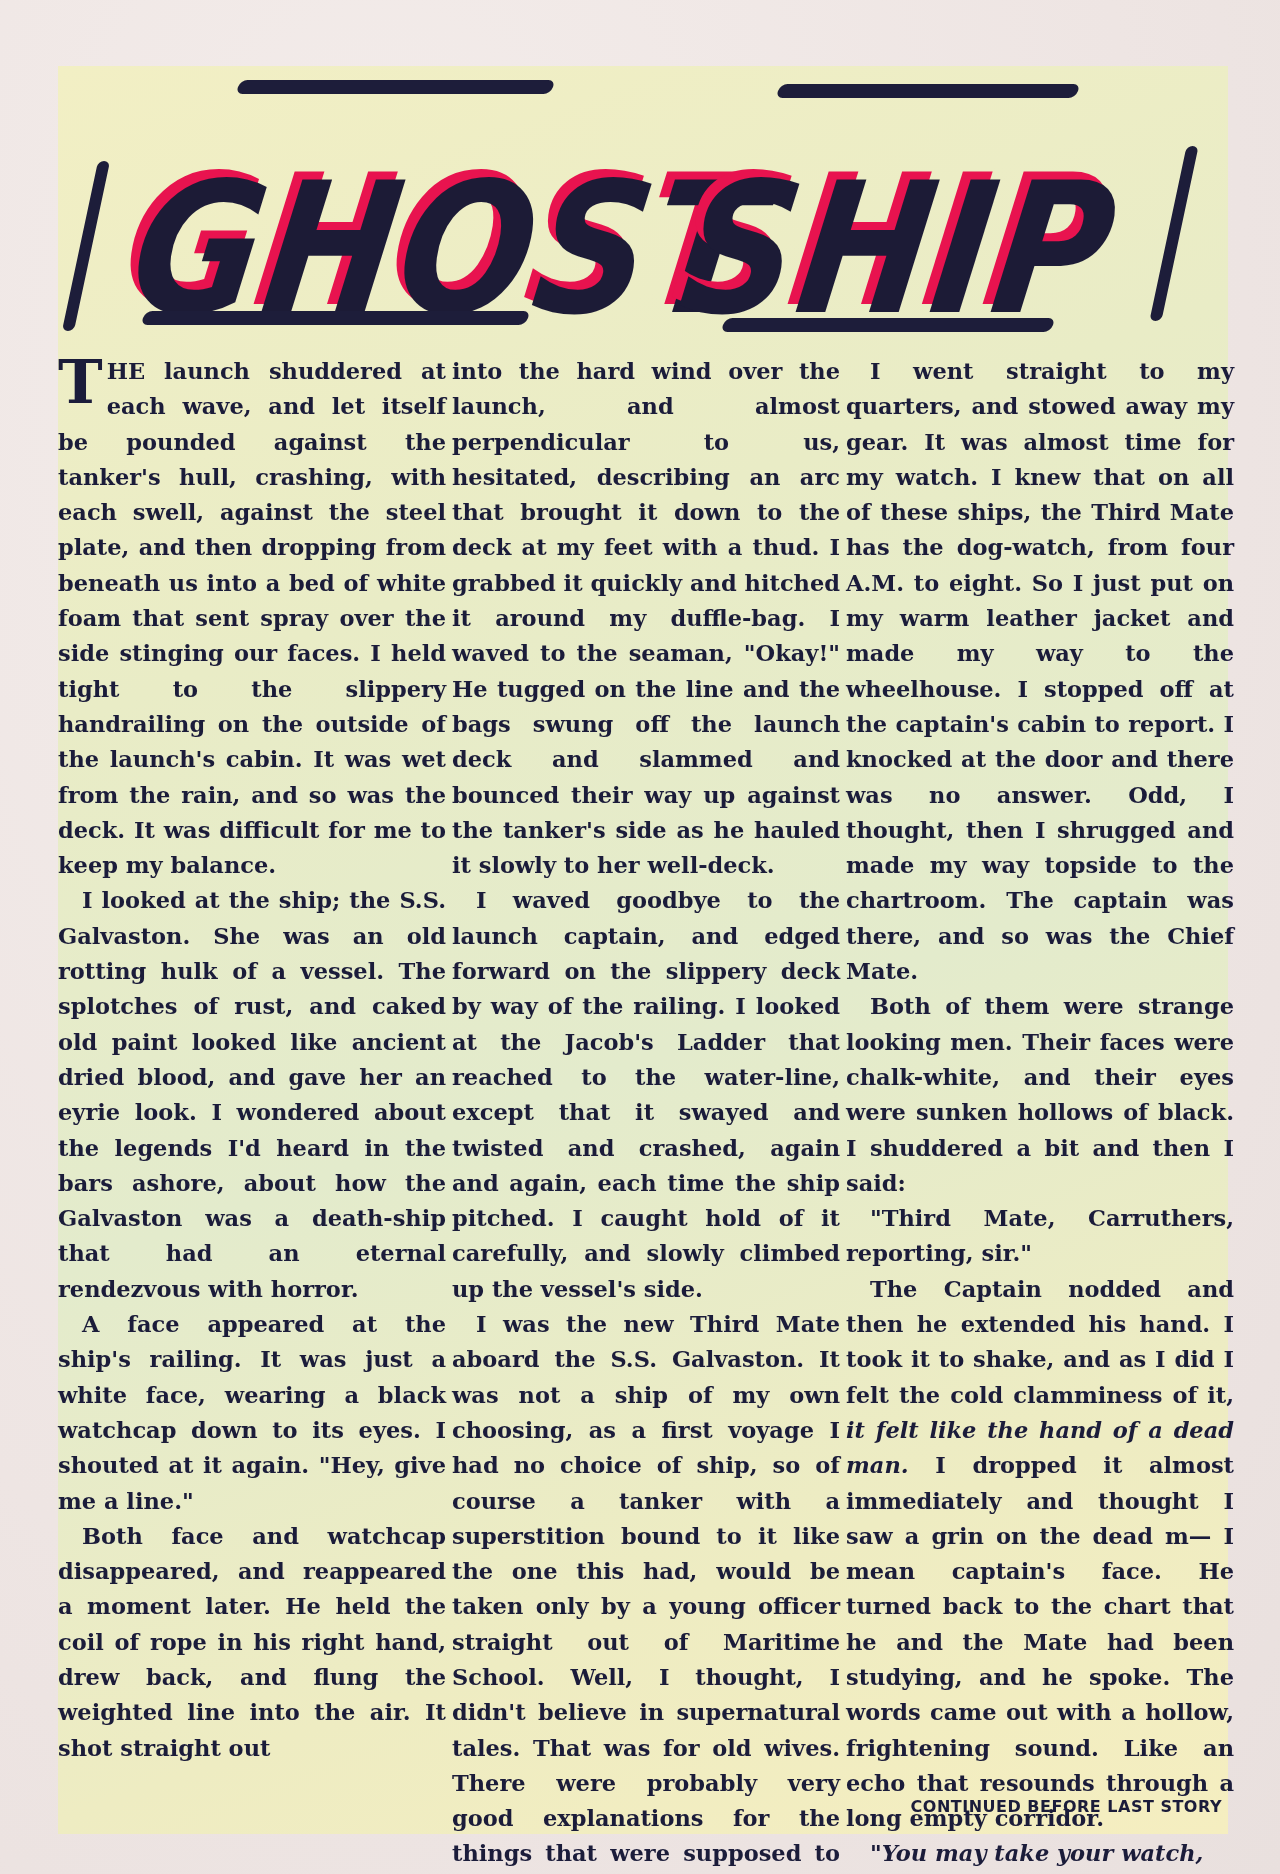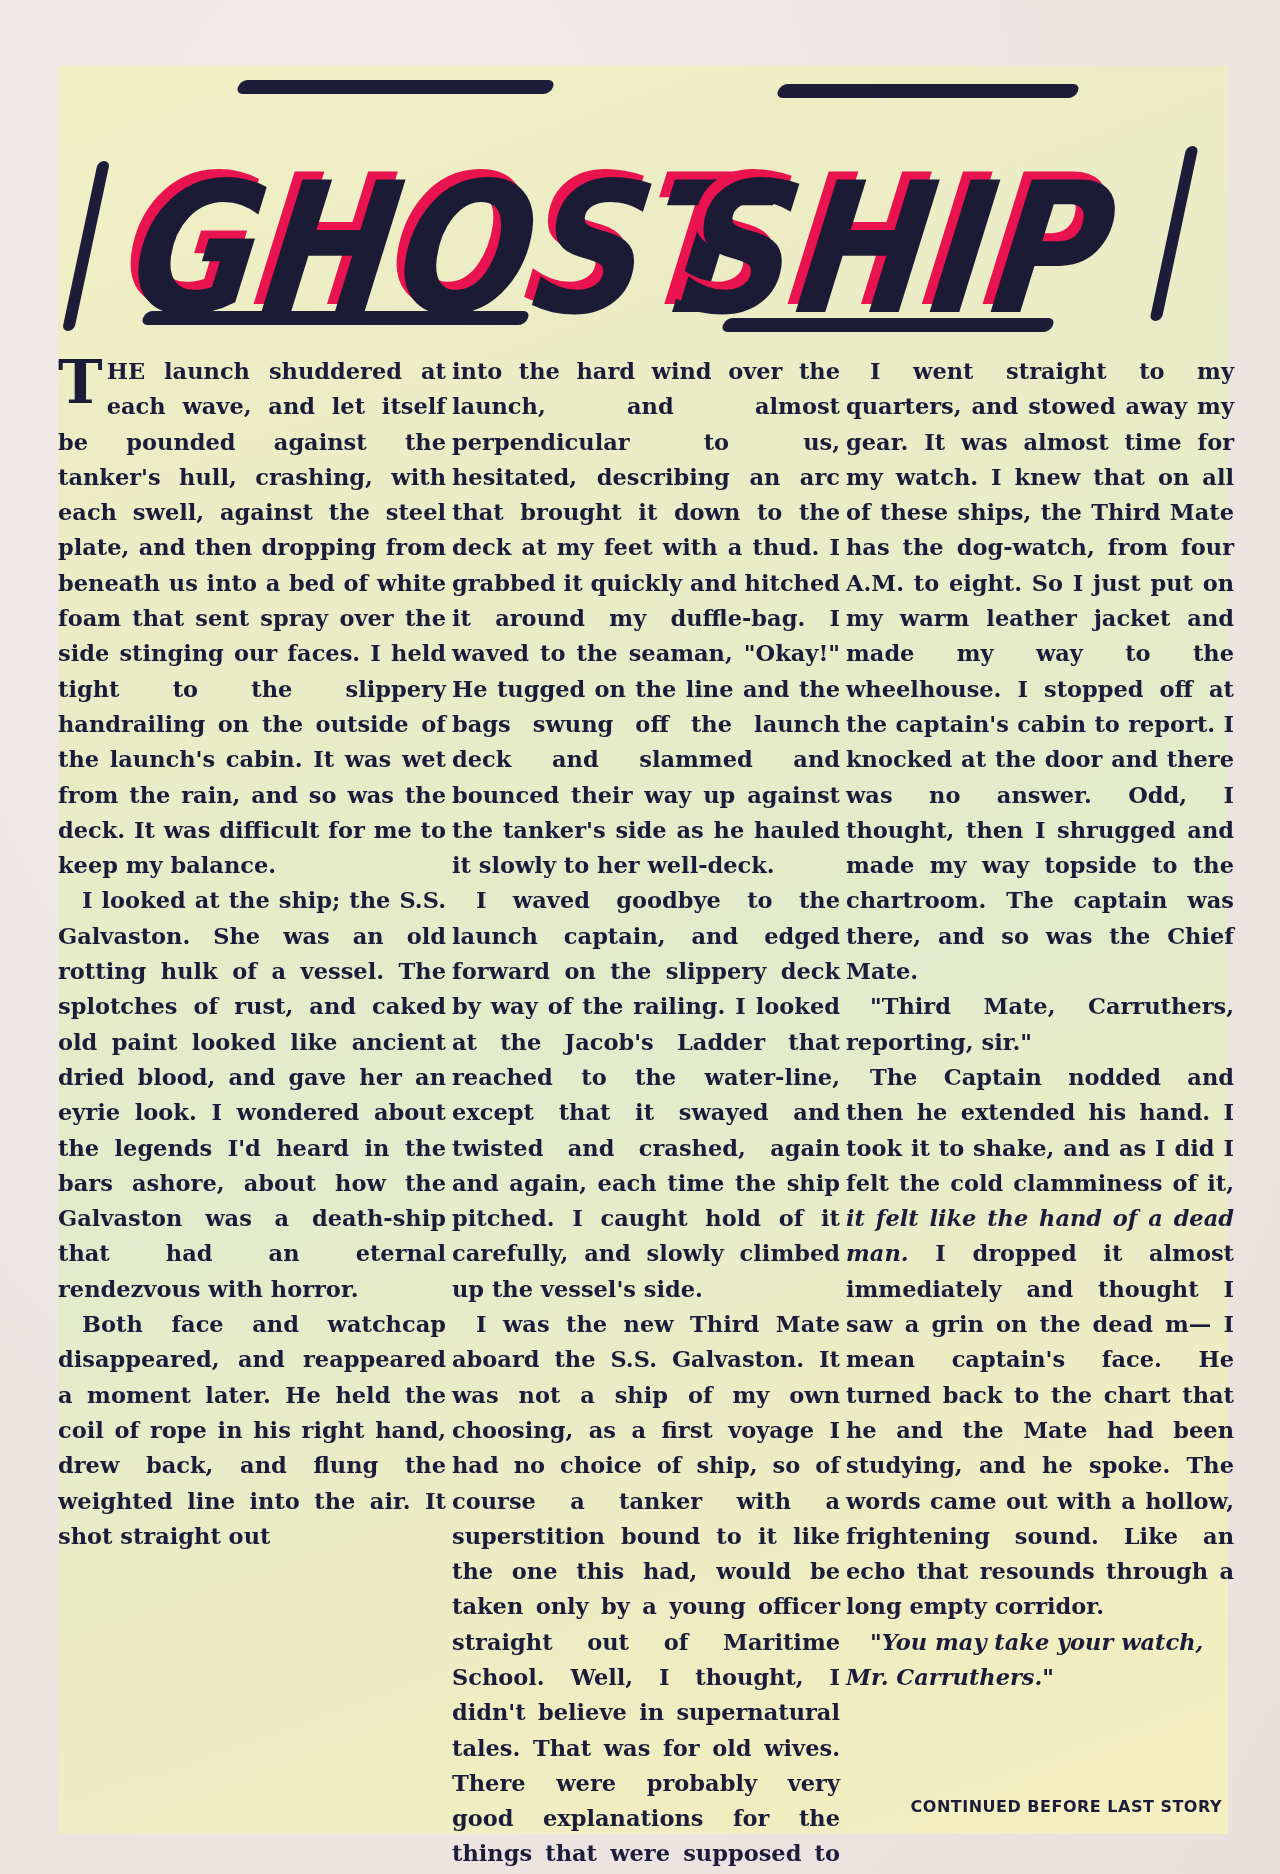--- a/index.html
+++ b/index.html
@@ -73,28 +73,30 @@
   <div class="title-word" style="left:640px;">SHIP</div>
   <div class="title-slash" style="left:1110px; top:80px; height:175px;"></div>
   <div class="title-bar" style="left:85px; top:245px; width:385px;"></div>
   <div class="title-bar" style="left:665px; top:252px; width:330px;"></div>
 </div>
 
 <div class="columns">
   <div class="col">
     <p class="first"><span class="dropcap">T</span><span>HE launch shuddered at each wave, and let itself be pounded against the tanker's hull, crashing, with each swell, against the steel plate, and then dropping from beneath us into a bed of white foam that sent spray over the side stinging our faces. I held tight to the slippery handrailing on the outside of the launch's cabin. It was wet from the rain, and so was the deck. It was difficult for me to keep my balance.</span></p>
     <p>I looked at the ship; the S.S. Galvaston. She was an old rotting hulk of a vessel. The splotches of rust, and caked old paint looked like ancient dried blood, and gave her an eyrie look. I wondered about the legends I'd heard in the bars ashore, about how the Galvaston was a death-ship that had an eternal rendezvous with horror.</p>
+    <p>A face appeared at the ship's railing. It was just a white face, wearing a black watchcap down to its eyes. I shouted at it again. "Hey, give me a line."</p>
     <p>Both face and watchcap disappeared, and reappeared a moment later. He held the coil of rope in his right hand, drew back, and flung the weighted line into the air. It shot straight out</p>
   </div>
   <div class="col">
     <p class="first">into the hard wind over the launch, and almost perpendicular to us, hesitated, describing an arc that brought it down to the deck at my feet with a thud. I grabbed it quickly and hitched it around my duffle-bag. I waved to the seaman, "Okay!" He tugged on the line and the bags swung off the launch deck and slammed and bounced their way up against the tanker's side as he hauled it slowly to her well-deck.</p>
     <p>I waved goodbye to the launch captain, and edged forward on the slippery deck by way of the railing. I looked at the Jacob's Ladder that reached to the water-line, except that it swayed and twisted and crashed, again and again, each time the ship pitched. I caught hold of it carefully, and slowly climbed up the vessel's side.</p>
     <p>I was the new Third Mate aboard the S.S. Galvaston. It was not a ship of my own choosing, as a first voyage I had no choice of ship, so of course a tanker with a superstition bound to it like the one this had, would be taken only by a young officer straight out of Maritime School. Well, I thought, I didn't believe in supernatural tales. That was for old wives. There were probably very good explanations for the things that were supposed to have happened aboard this rotting ship.</p>
   </div>
   <div class="col">
     <p>I went straight to my quarters, and stowed away my gear. It was almost time for my watch. I knew that on all of these ships, the Third Mate has the dog-watch, from four A.M. to eight. So I just put on my warm leather jacket and made my way to the wheelhouse. I stopped off at the captain's cabin to report. I knocked at the door and there was no answer. Odd, I thought, then I shrugged and made my way topside to the chartroom. The captain was there, and so was the Chief Mate.</p>
+    <p>Both of them were strange looking men. Their faces were chalk-white, and their eyes were sunken hollows of black. I shuddered a bit and then I said:</p>
     <p>"Third Mate, Carruthers, reporting, sir."</p>
     <p><span>The Captain nodded and then he extended his hand. I took it to shake, and as I did I felt the cold clamminess of it, </span><span class="italic">it felt like the hand of a dead man.</span><span> I dropped it almost immediately and thought I saw a grin on the dead m— I mean captain's face. He turned back to the chart that he and the Mate had been studying, and he spoke. The words came out with a hollow, frightening sound. Like an echo that resounds through a long empty corridor.</span></p>
     <p class="italic" style="text-align:left;">"You may take your watch, Mr. Carruthers."</p>
   </div>
 </div>
 
 <div class="continued">CONTINUED BEFORE LAST STORY</div>
 
 </body></html>

